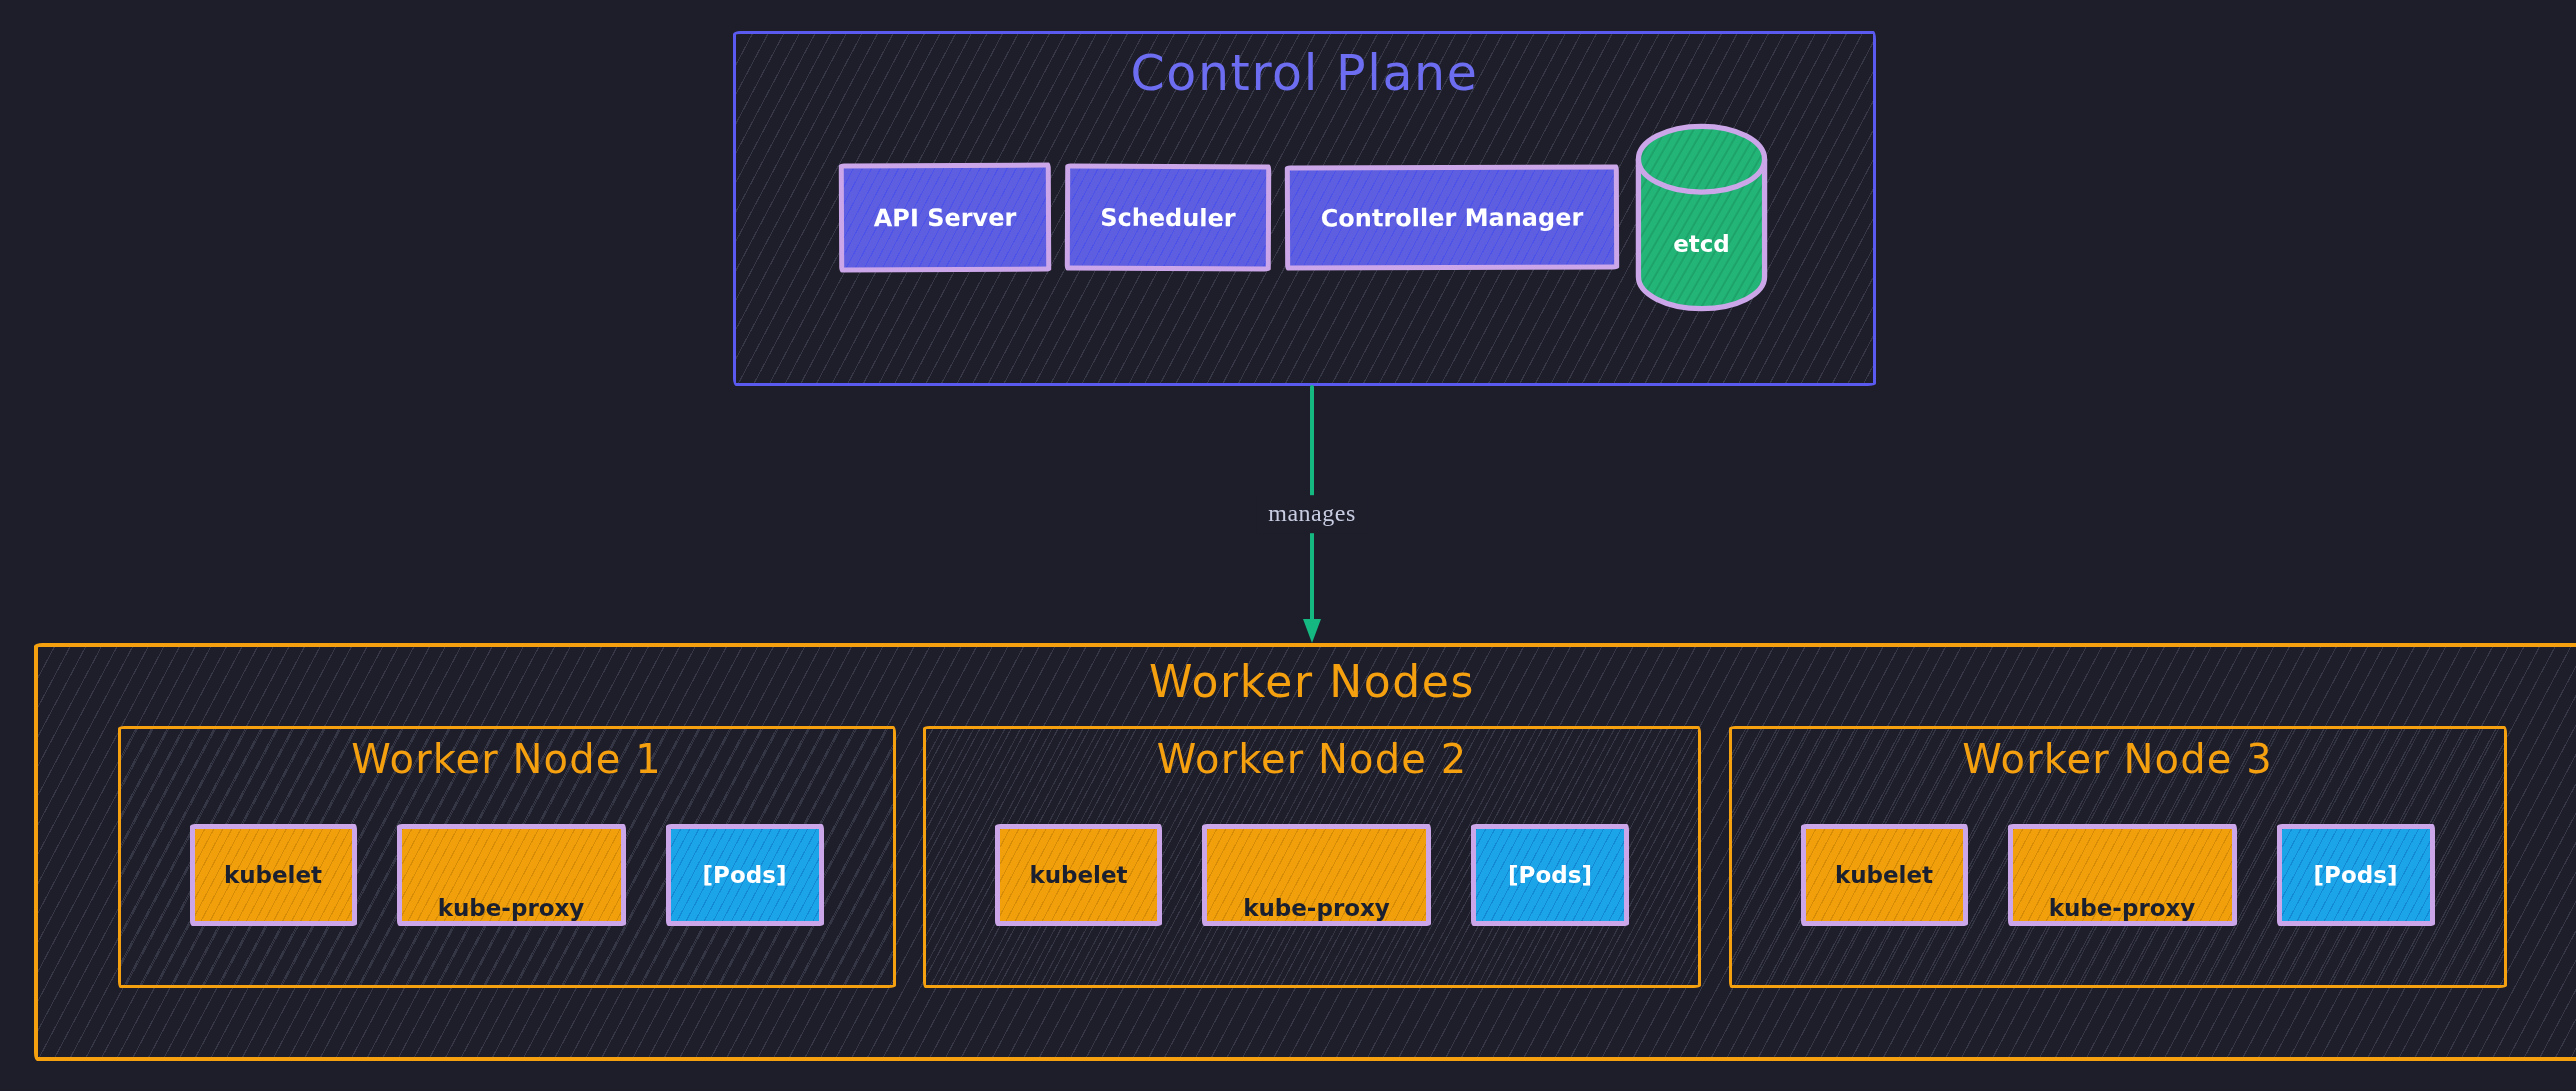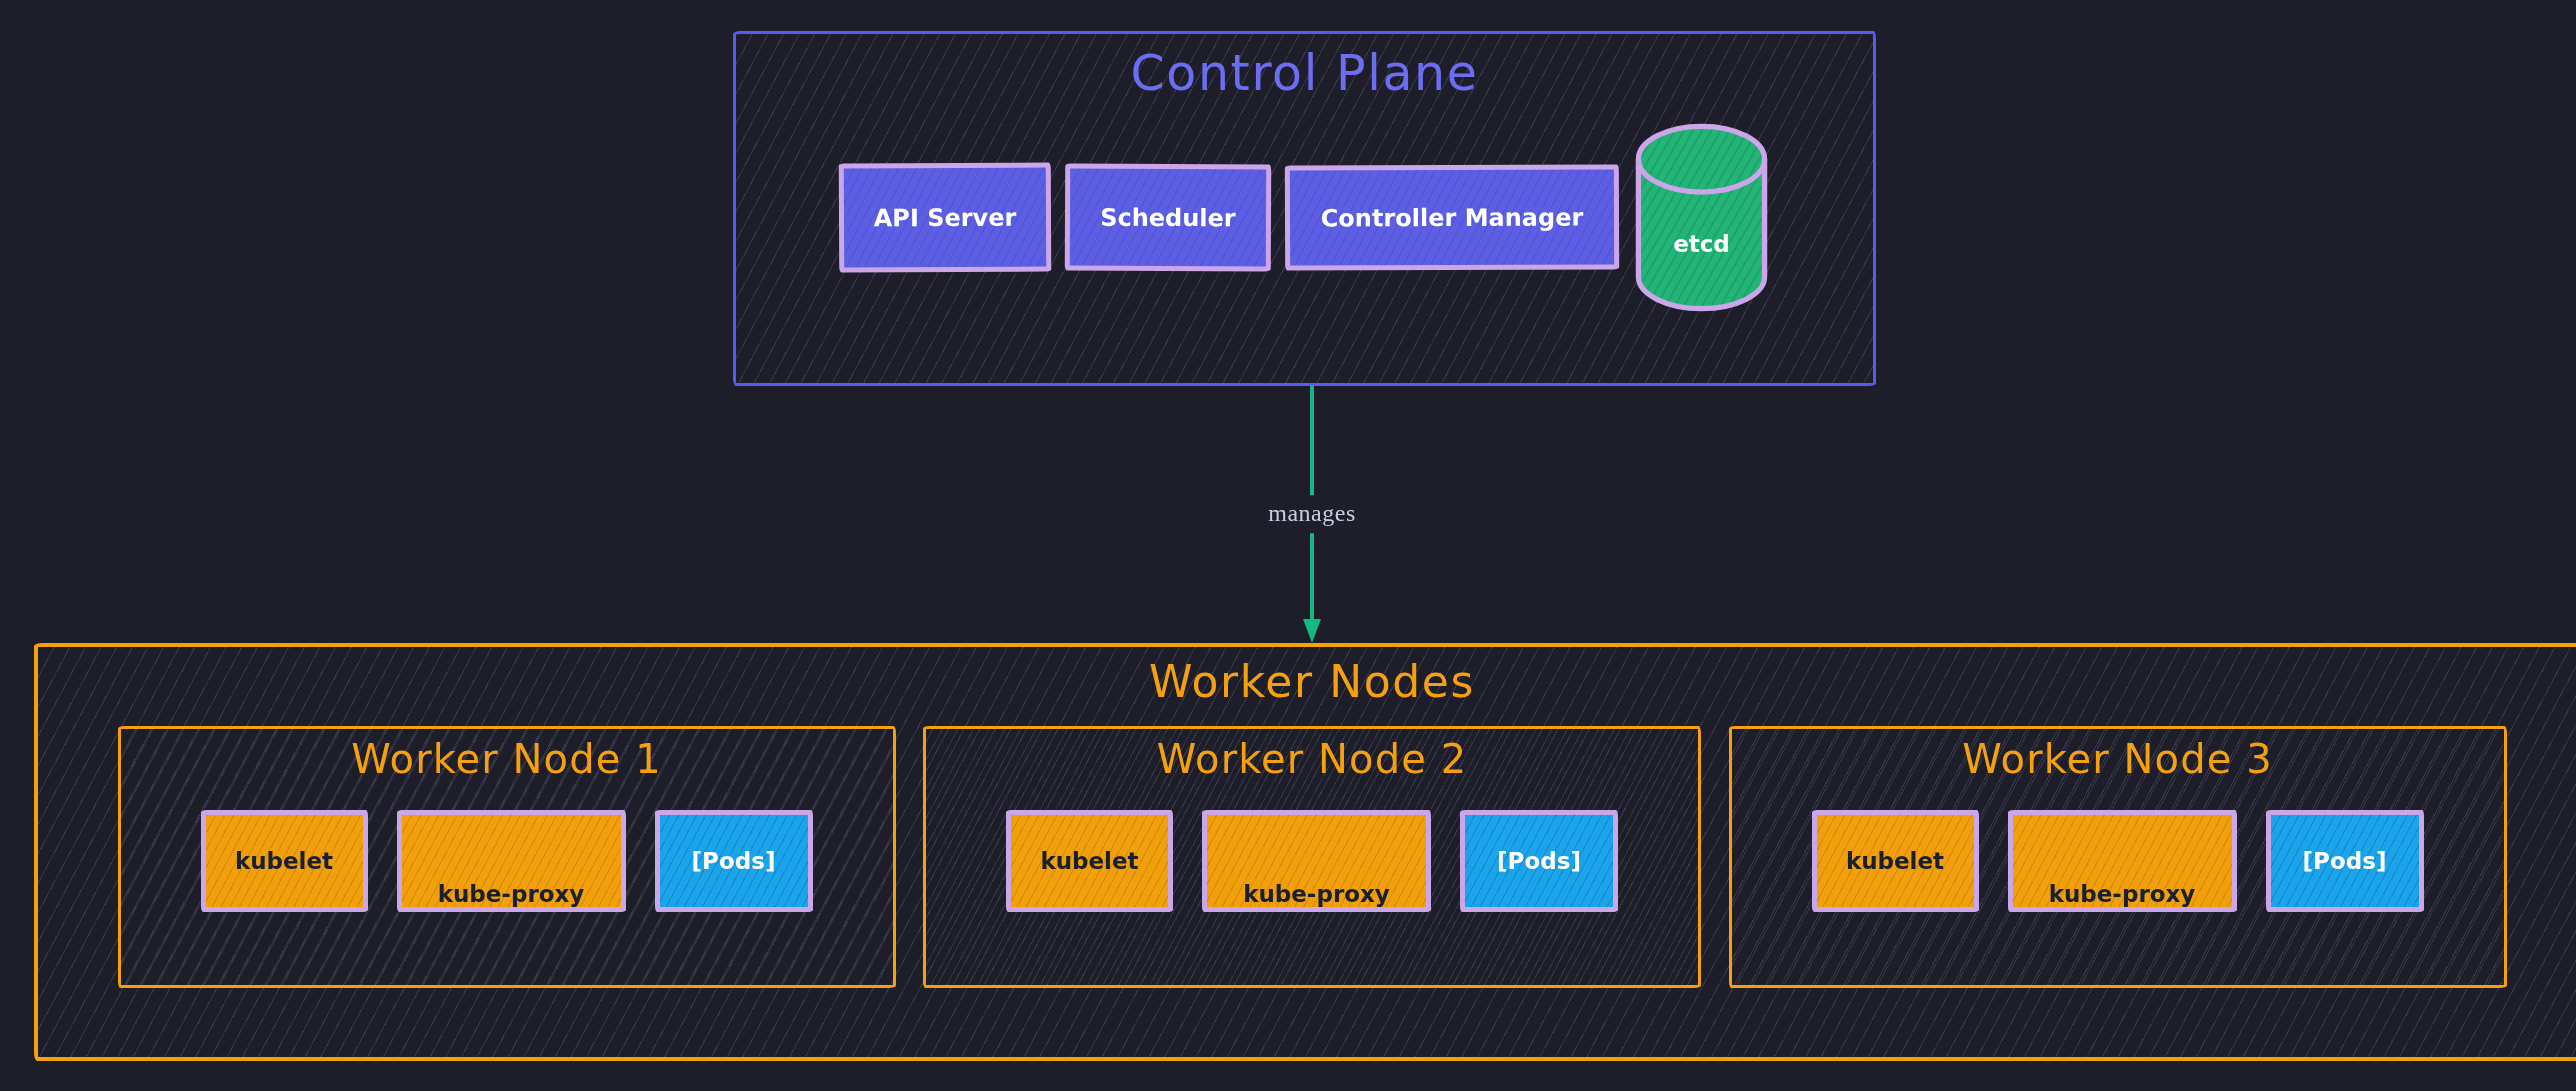--- a/index.html
+++ b/index.html
@@ -86,21 +86,21 @@
     border:3.7px solid #f5a00f;
     border-radius:6.4px 2.6px 7.4px 2.6px / 2.6px 7.4px 2.6px 6.4px;
     background-image:repeating-linear-gradient(118deg,
       rgba(172,182,206,0.15) 0 1.1px, transparent 1.1px 13.8px);
     display:flex; flex-direction:column; align-items:center;
   }
   .node-title {
     color:#f5a00f; font-size:40px; font-weight:400;
     letter-spacing:1.1px; padding-top:7.4px;
   }
-  .node-row { margin-top:28px; gap:29px; }
+  .node-row { margin-top:42px; gap:40px; }
   .comp-agent {
     height:102px; font-size:23px; color:#1b2030;
     background-color:#f1a00c;
     background-image:repeating-linear-gradient(118deg,
       rgba(180,115,0,0.45) 0 1.1px, transparent 1.1px 8px);
   }
   .comp-kubelet { width:167px; transform:rotate(-0.3deeg); }
   .comp-kubelet { width:167px; }
   .comp-proxy   { width:229px;align-items:flex-end; }
   .comp-pods {

